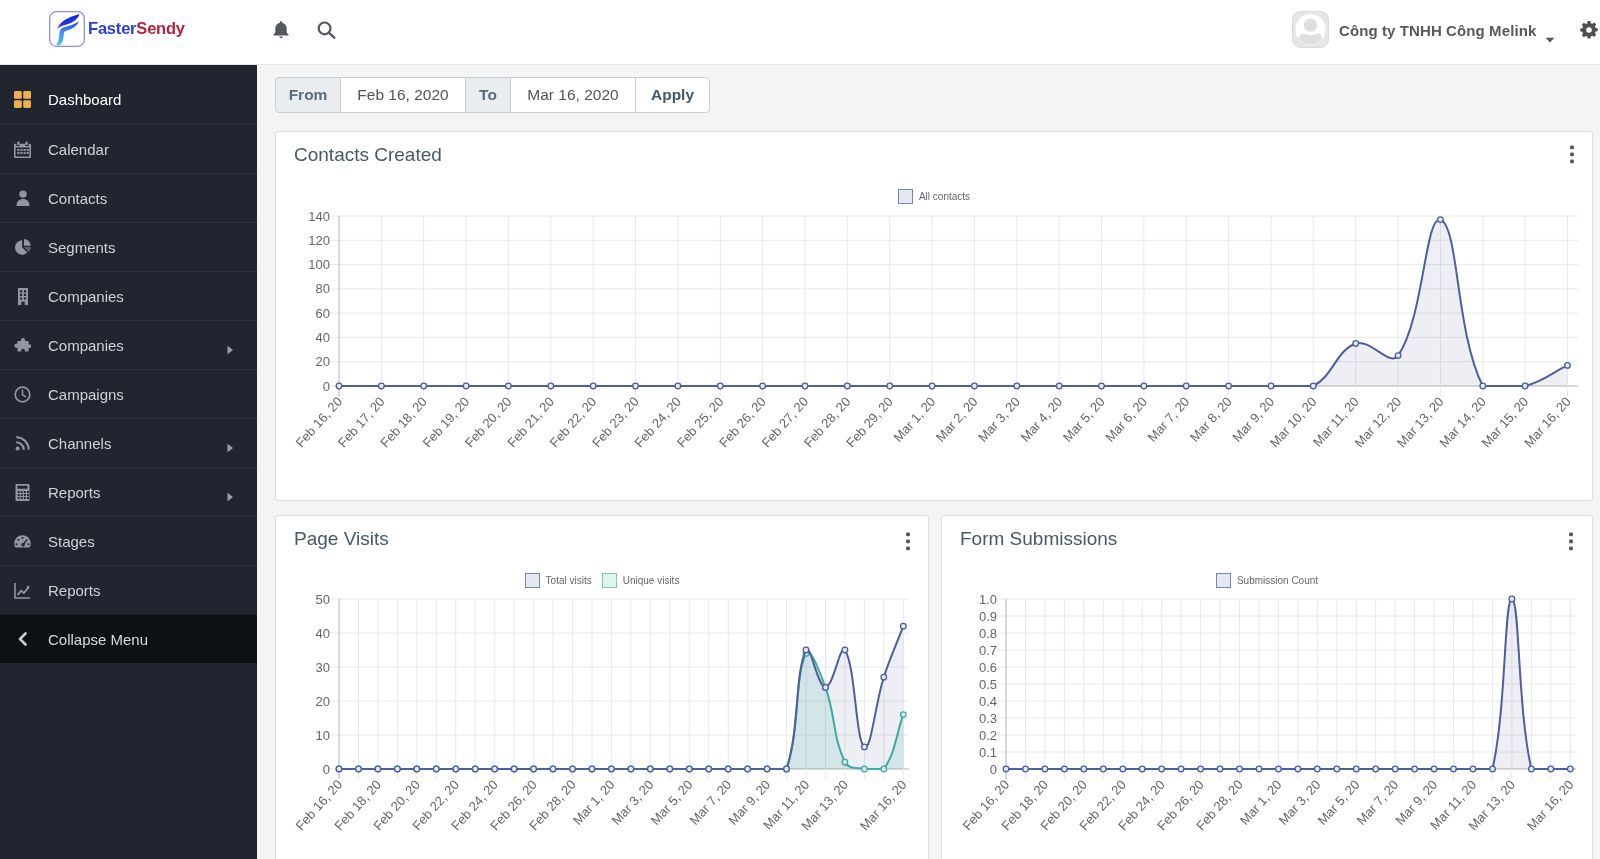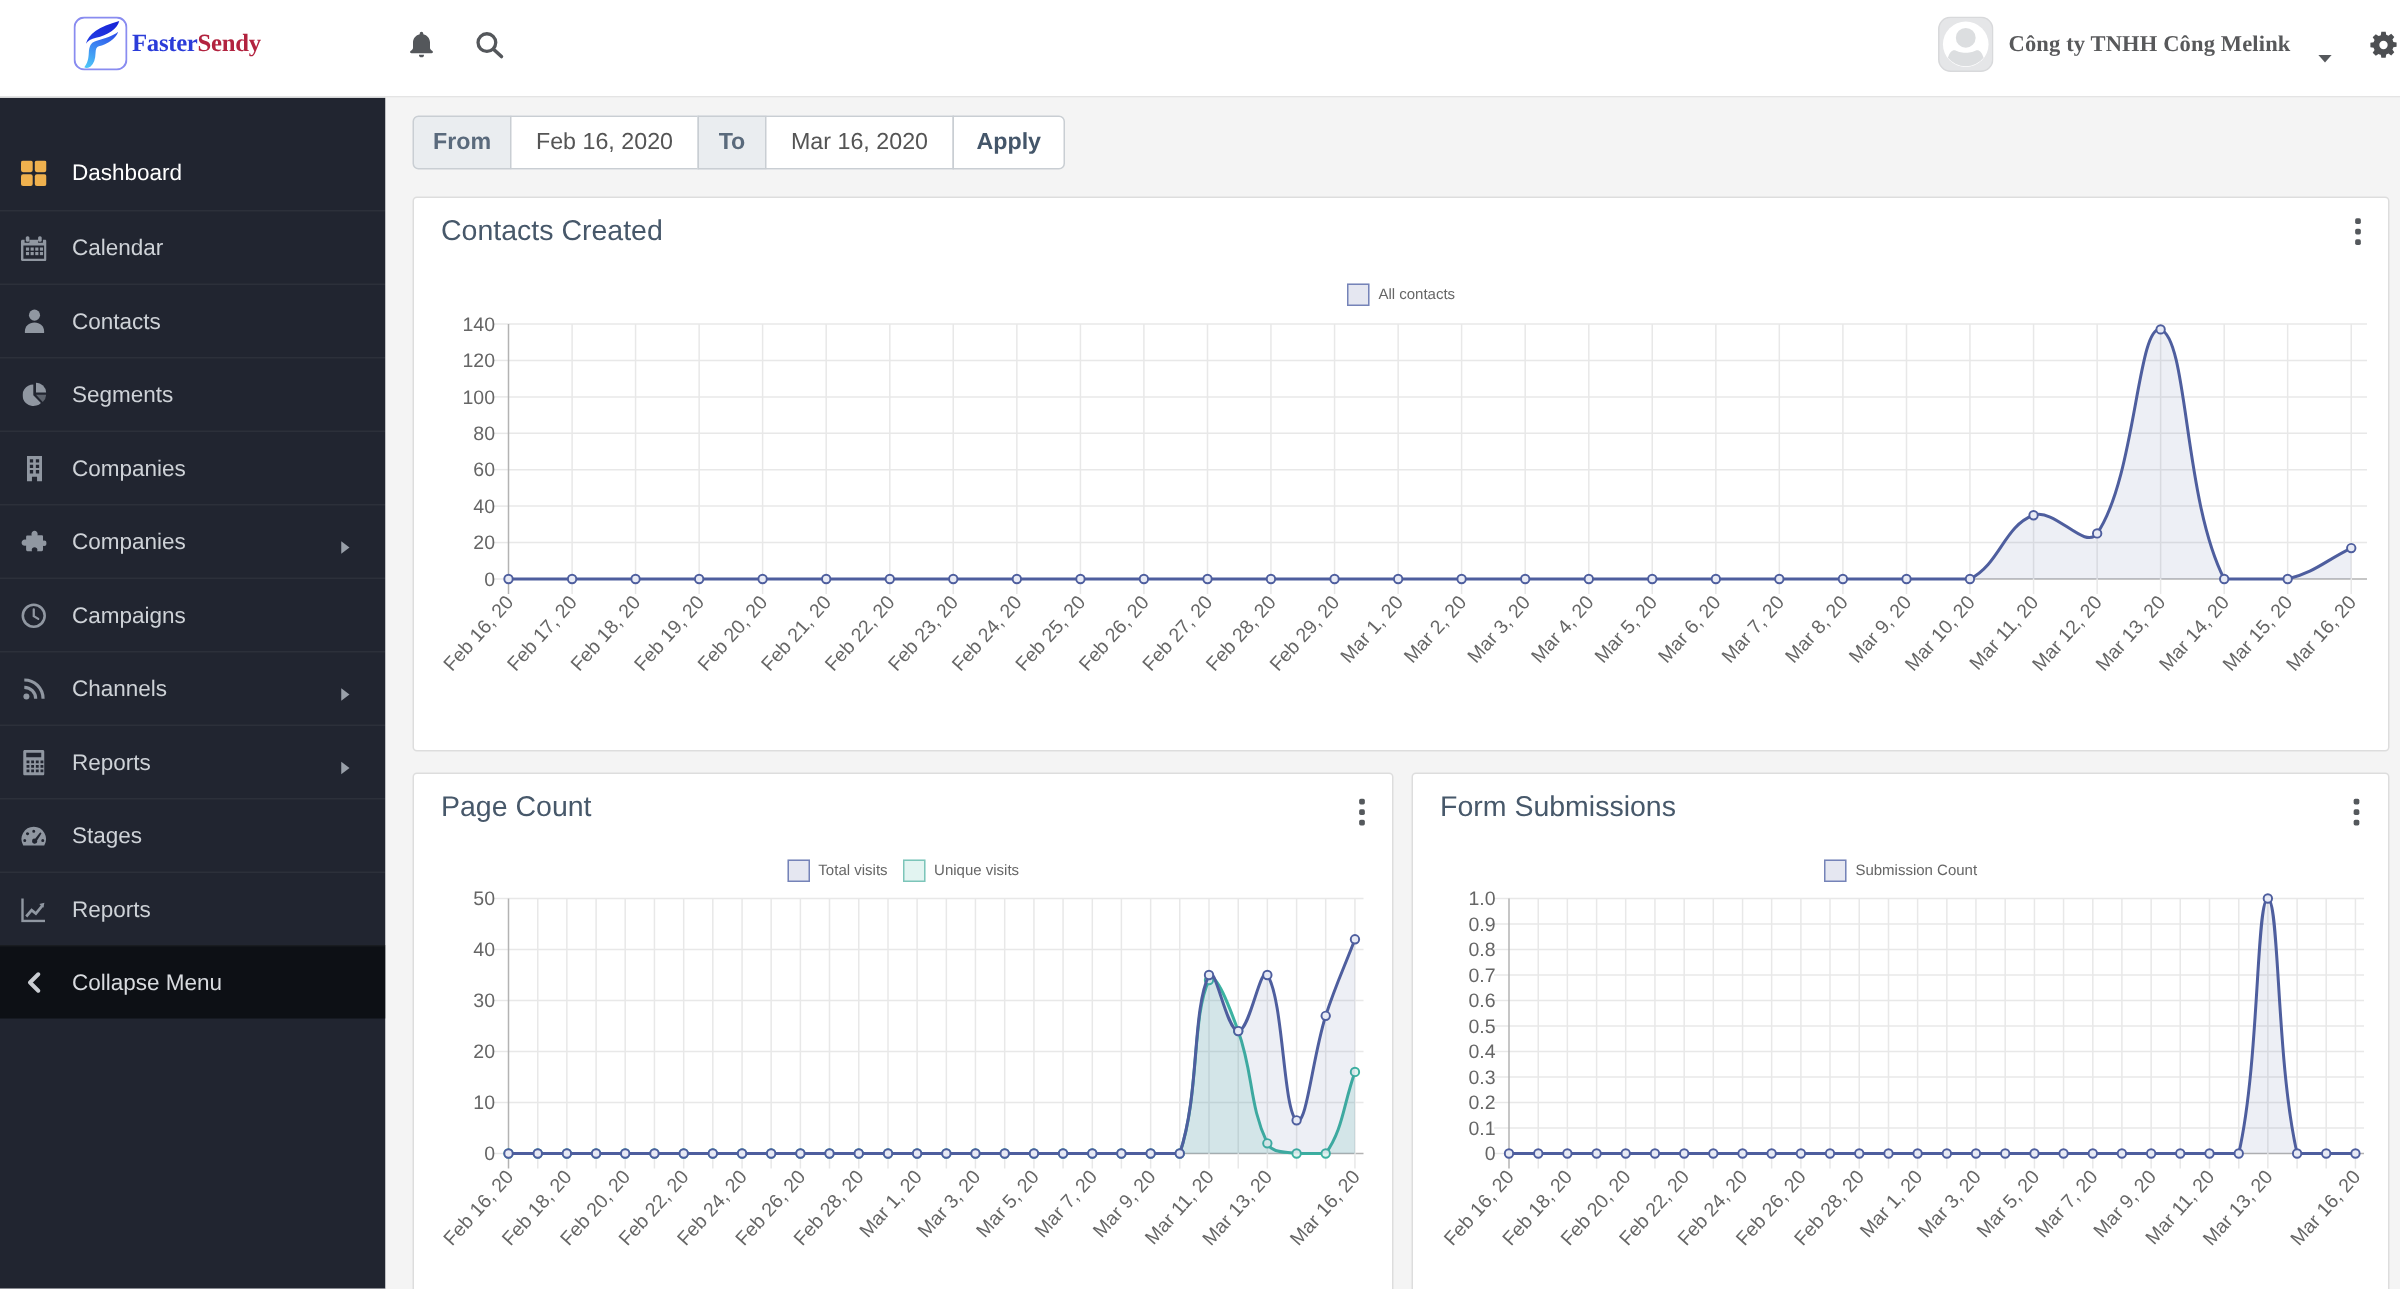--- a/index.html
+++ b/index.html
@@ -1,26 +1,26 @@
 <!DOCTYPE html>
 <html><head><meta charset="utf-8">
 <style>
 * { margin:0; padding:0; box-sizing:border-box; }
 html,body { width:1600px; height:859px; overflow:hidden; font-family:"Liberation Sans", sans-serif; background:#f4f4f4; }
-.header { position:absolute; left:0; top:0; width:1600px; height:65px; background:#fff; border-bottom:1px solid #e4e4e4; z-index:5;font-family:Liberation Serif, serif; }
+.header { position:absolute; left:0; top:0; width:1600px; height:65px; background:#fff; border-bottom:1px solid #e4e4e4; z-index:5; }
 .logo { position:absolute; left:49px; top:11px; }
 .brand { position:absolute; left:88px; top:19px; font-size:16.5px; font-weight:700; letter-spacing:-0.2px; }
 .brand .b1 { color:#2b3cd9; } .brand .b2 { color:#b2233f; }
 .hbell { position:absolute; left:272px; top:20px; }
 .hsearch { position:absolute; left:317px; top:21px; }
 .havatar { position:absolute; left:1292px; top:11px; }
 .hname { position:absolute; left:1339px; top:22px; font-size:15px; font-weight:700; color:#58595b; letter-spacing:0.1px; }
 .hcaret { position:absolute; left:1545px; top:29px; }
 .hgear { position:absolute; left:1580px; top:21px; }
-.sidebar { position:absolute; left:0; top:65px; width:257px; height:794px; background:#212530; padding-top:26px; }
+.sidebar { position:absolute; left:0; top:65px; width:257px; height:794px; background:#212530; padding-top:10px; }
 .mi { position:relative; height:49px; display:flex; align-items:center; }
 .mic { position:absolute; left:14px; width:17px; display:flex; justify-content:center; }
 .mlb { position:absolute; left:48px; font-size:15px; color:#ced2d7; }
 .mi.active .mlb { color:#ffffff; }
 .mcaret { position:absolute; left:226px; top:20px; }
 .mi.collapse { background:#0d1015; }
 .mi.collapse .mlb { color:#d8dbdf; }
 .content { position:absolute; left:257px; top:65px; width:1343px; height:794px; background:#f4f4f4; }
 .fgroup { position:absolute; left:18px; top:12px; height:36px; display:flex; font-size:15.5px; }
 .fgroup > div { height:36px; display:flex; align-items:center; justify-content:center; border:1px solid #c9ced3; background:#fff; margin-left:-1px; }
@@ -355,21 +355,21 @@
 <text x="1041.3" y="270.0" text-anchor="end" transform="rotate(-48 1041.3 270.0)" font-size="13" fill="#666">Mar 10, 20</text>
 <text x="1083.7" y="270.0" text-anchor="end" transform="rotate(-48 1083.7 270.0)" font-size="13" fill="#666">Mar 11, 20</text>
 <text x="1126.1" y="270.0" text-anchor="end" transform="rotate(-48 1126.1 270.0)" font-size="13" fill="#666">Mar 12, 20</text>
 <text x="1168.4" y="270.0" text-anchor="end" transform="rotate(-48 1168.4 270.0)" font-size="13" fill="#666">Mar 13, 20</text>
 <text x="1210.8" y="270.0" text-anchor="end" transform="rotate(-48 1210.8 270.0)" font-size="13" fill="#666">Mar 14, 20</text>
 <text x="1253.1" y="270.0" text-anchor="end" transform="rotate(-48 1253.1 270.0)" font-size="13" fill="#666">Mar 15, 20</text>
 <text x="1295.5" y="270.0" text-anchor="end" transform="rotate(-48 1295.5 270.0)" font-size="13" fill="#666">Mar 16, 20</text>
 </svg></div>
   </div>
   <div class="panel" id="panel2">
-    <div class="ptitle">Page Count</div>
+    <div class="ptitle">Page Visits</div>
     <div class="pkebab" style="left:629px; top:16px;"><svg width="6" height="22" viewBox="0 0 6 22">
           <g fill="#54585c">
             <rect x="1.1" y="0.5" width="3.8" height="3.8" rx="1.1"></rect>
             <rect x="1.1" y="7.5" width="3.8" height="3.8" rx="1.1"></rect>
             <rect x="1.1" y="14.5" width="3.8" height="3.8" rx="1.1"></rect>
           </g>
         </svg></div>
     <div class="legend" style="top:57px;">
         <div class="litem"><span class="lbox" style="border-color:#7583b8; background:rgba(78,94,158,0.15)"></span>Total visits</div>
         <div class="litem"><span class="lbox" style="border-color:#7cc5b9; background:rgba(60,178,161,0.15)"></span>Unique visits</div>

